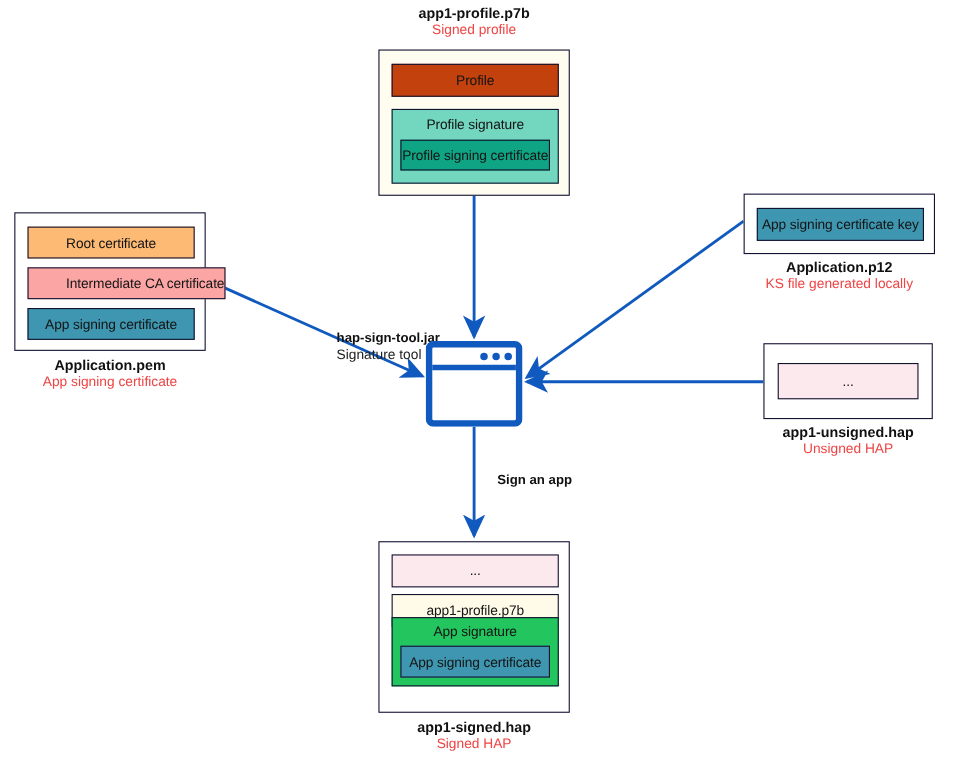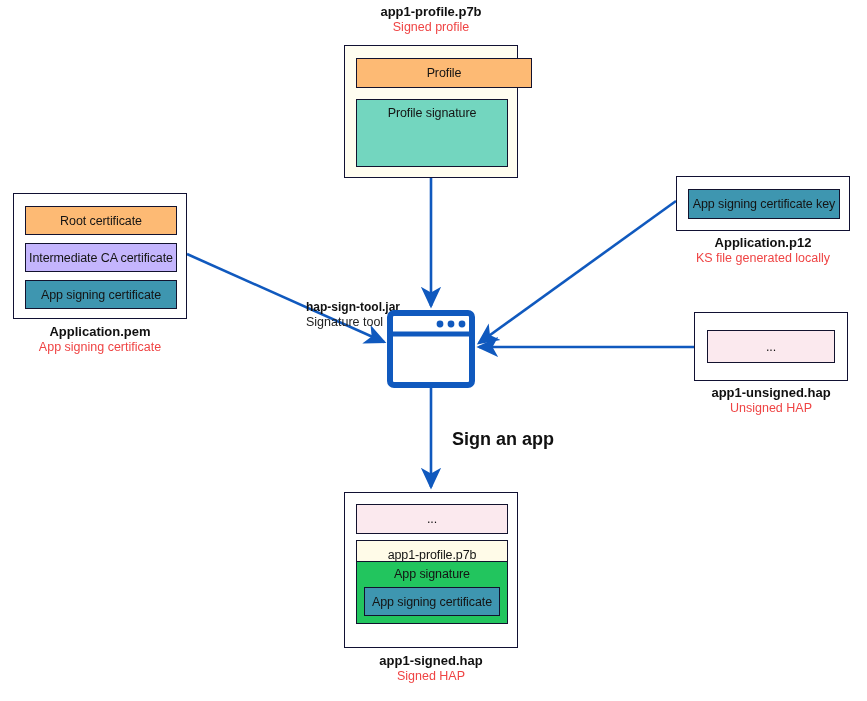--- a/index.html
+++ b/index.html
@@ -97,21 +97,21 @@
     white-space: nowrap;
     margin-top: 44px;
   }
   .tool-label .sub {
     font-size: 12.5px;
     color: #222222;
     white-space: nowrap;
   }
   .sign-label {
     position: absolute;
-    font-size: 18px;
+    font-size: 12px;
     font-weight: bold;
     color: #111111;
     white-space: nowrap;
   }
 </style>
 </head>
 <body>
 
 <div class="stage">
 
@@ -133,37 +133,40 @@
     <line x1="431" y1="388" x2="431" y2="487" stroke="#1059BE" stroke-width="2.6" marker-end="url(#ah)"></line>
   </svg>
 
   <div class="caption" style="left:344px; top:4px; width:174px;">
     <div class="title">app1-profile.p7b</div>
     <div class="sub">Signed profile</div>
   </div>
 
   <div class="filebox cream" style="left:344px; top:45px; width:174px; height:133px;">
 
-    <div class="chip" style="left:11px; top:12px; width:176px; height:30px; background:#fdba74;">
+    <div class="chip" style="left:11px; top:12px; width:152px; height:30px; background:#c2410c;">
       <span>Profile</span>
     </div>
 
     <div class="chip nested-wrap" style="left:11px; top:53px; width:152px; height:68px; background:#73d6bf;">
       <span class="nest-label" style="top:6px;">Profile signature</span>
 
+      <div class="chip" style="left:7px; top:27px; width:136px; height:28px; background:#0fa484;">
+        <span>Profile signing certificate</span>
+      </div>
     </div>
   </div>
 
   <div class="filebox white" style="left:13px; top:193px; width:174px; height:126px;">
 
     <div class="chip" style="left:11px; top:12px; width:152px; height:29px; background:#fdba74;">
       <span>Root certificate</span>
     </div>
 
-    <div class="chip" style="left:11px; top:49px; width:152px; height:29px; background:#c4b5fd;">
+    <div class="chip" style="left:11px; top:49px; width:180px; height:29px; background:#fca5a5;justify-content:flex-end;">
       <span>Intermediate CA certificate</span>
     </div>
 
     <div class="chip" style="left:11px; top:86px; width:152px; height:29px; background:#3e96b0;">
       <span>App signing certificate</span>
     </div>
   </div>
 
   <div class="caption" style="left:13px; top:324px; width:174px;">
     <div class="title">Application.pem</div>

